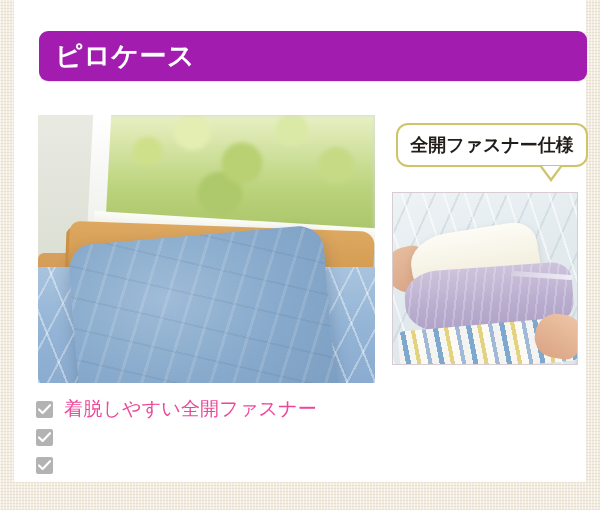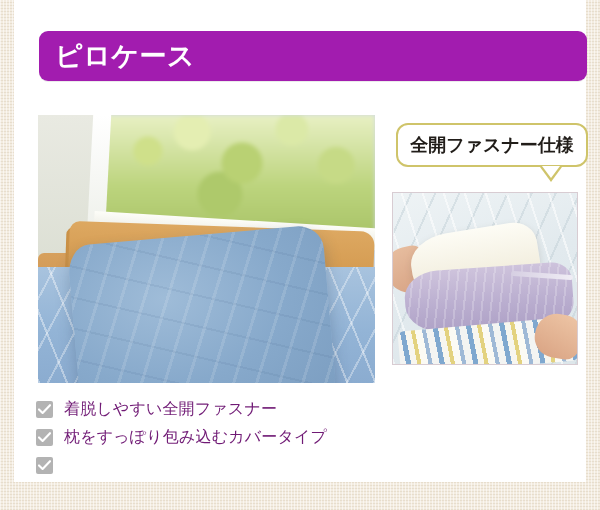--- a/index.html
+++ b/index.html
@@ -271,22 +271,22 @@
     position: relative;
     flex: 0 0 auto;
     width: 17px;
     height: 17px;
     margin-right: 11px;
     background: #b3b3b3;
     border-radius: 2px;
   }
   .checkbox svg { position: absolute; left: 2px; top: 3px; }
   .feature-text {
-    font-size: 16px;
-    color: #701a75;
+    font-size: 19px;
+    color: #ec4899;
     letter-spacing: .01em;
     white-space: nowrap;
   }
 </style>
 </head>
 <body>
 
 <div class="page">
 
   <div class="panel">
@@ -333,21 +333,20 @@
         </span>
         <span class="feature-text">着脱しやすい全開ファスナー</span>
       </div>
 
       <div class="feature-row">
         <span class="checkbox">
           <svg width="13" height="11" viewBox="0 0 13 11" aria-hidden="true">
             <path d="M1 5.4 L4.6 9 L12 1.2" fill="none" stroke="#ffffff" stroke-width="2.1" stroke-linecap="round" stroke-linejoin="round"></path>
           </svg>
         </span>
-        <span class="feature-text">枕をすっぽり包み込むカバータイプ</span>
       </div>
 
       <div class="feature-row">
         <span class="checkbox">
           <svg width="13" height="11" viewBox="0 0 13 11" aria-hidden="true">
             <path d="M1 5.4 L4.6 9 L12 1.2" fill="none" stroke="#ffffff" stroke-width="2.1" stroke-linecap="round" stroke-linejoin="round"></path>
           </svg>
         </span>
       </div>
 

